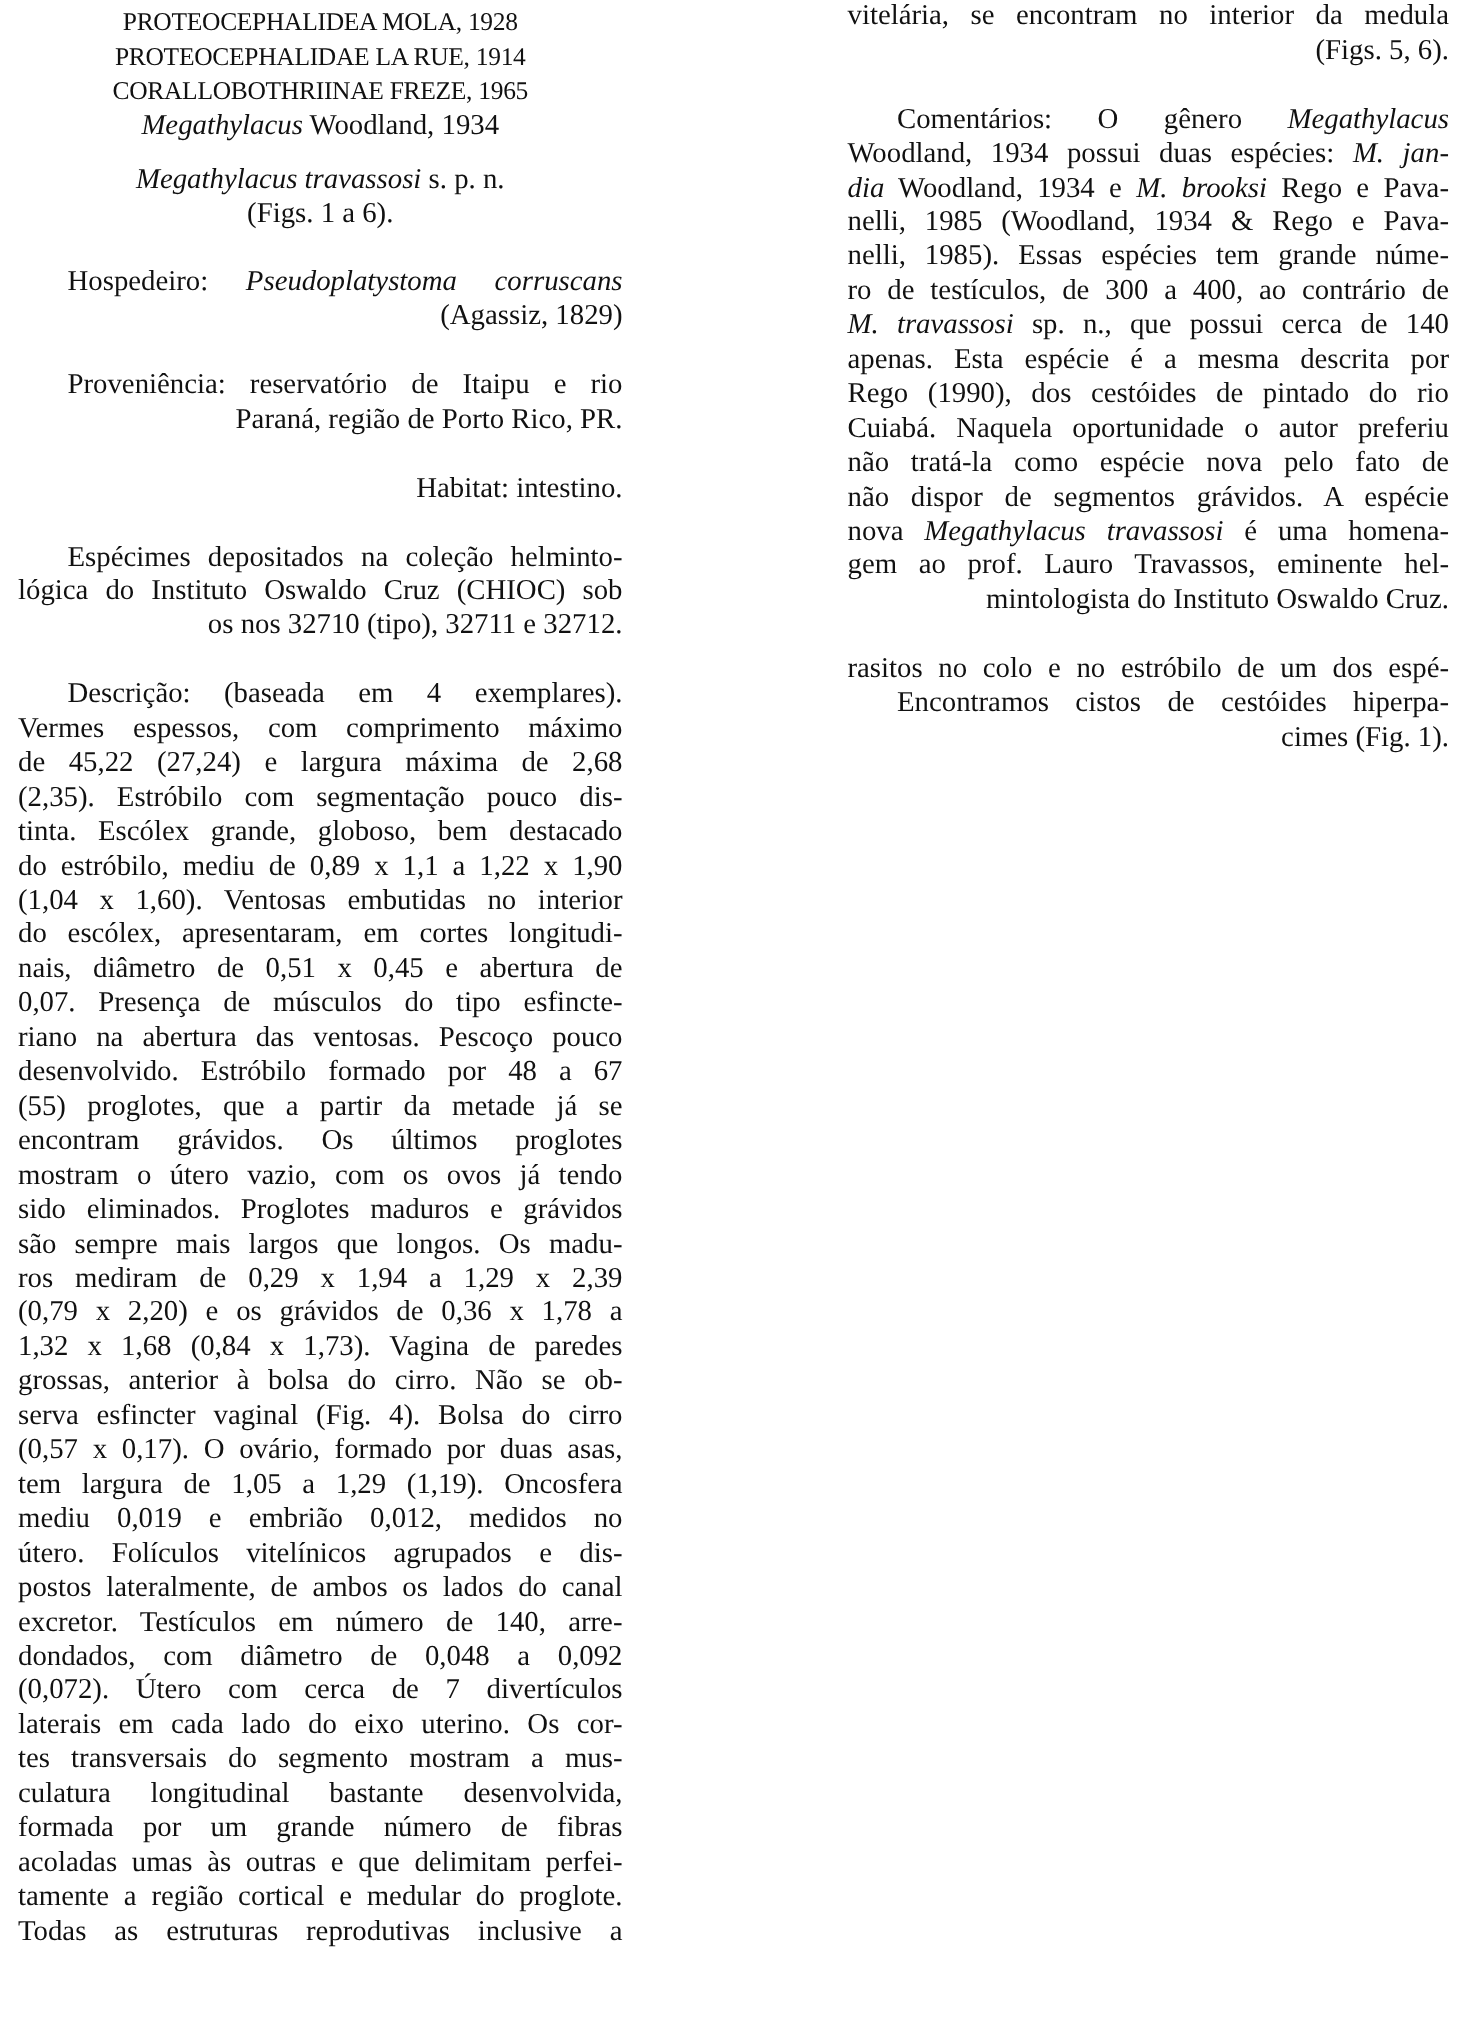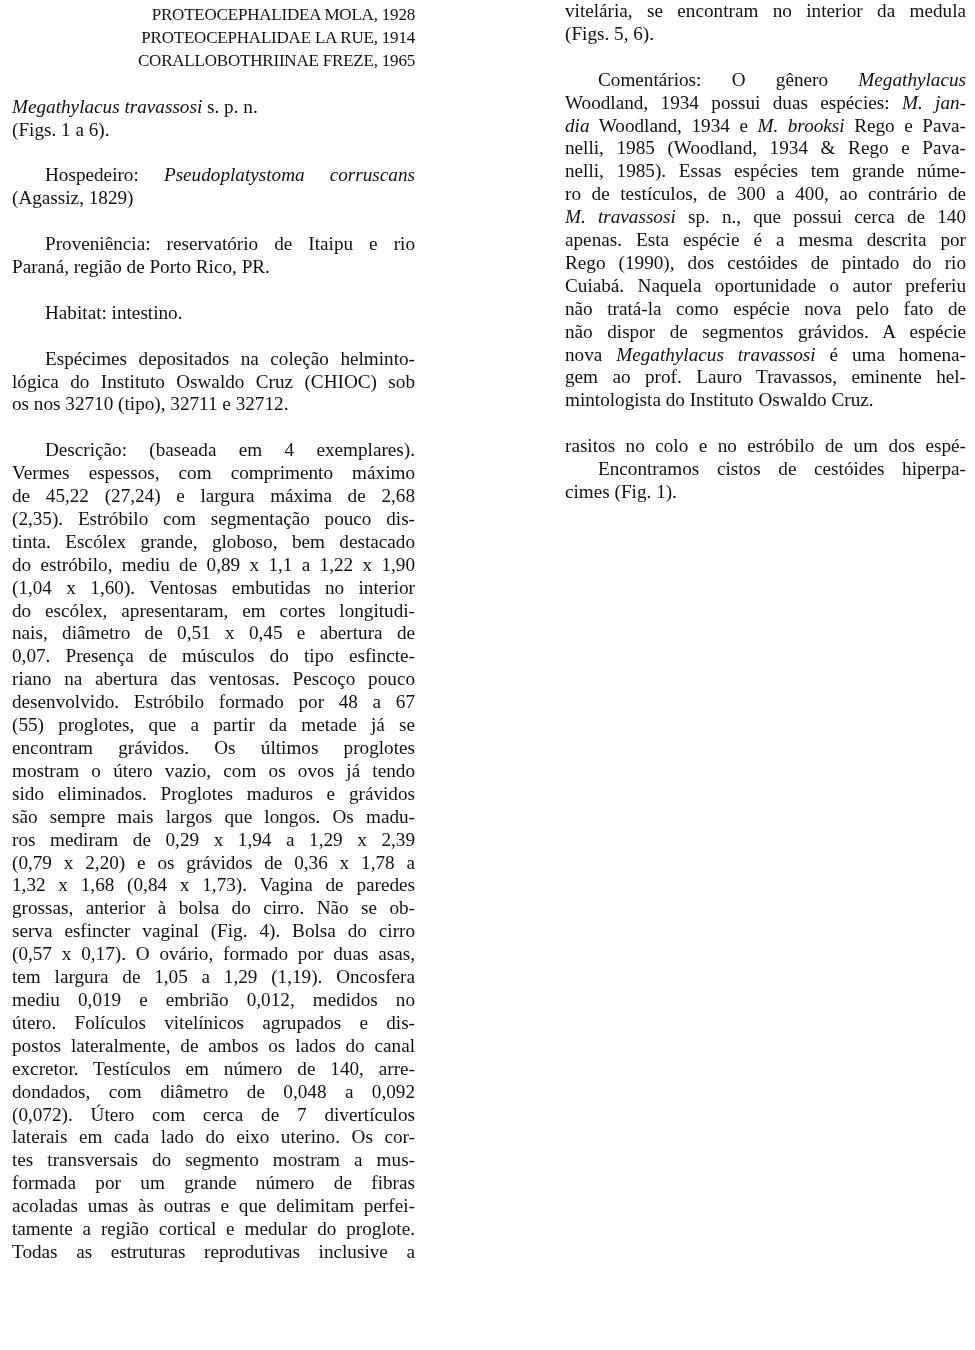--- a/index.html
+++ b/index.html
@@ -6,41 +6,42 @@
   body {
     width: 975px; height: 1350px; position: relative; overflow: hidden;
     font-family: "Liberation Serif", "DejaVu Serif", serif;
     color: #111111;
     font-size: 19.2px;
     line-height: 22.9px;
   }
   .col { position: absolute; top: 0; }
   .col-left { left: 12px; width: 403px; }
   .col-right { left: 565px; width: 401px; }
-  .heading-block { text-align: right; margin-top: 4px; }
+  .heading-block { text-align: center; margin-top: 4px; }
   .heading-block .line { display: block; white-space: nowrap; }
   .caps { font-size: 17px; letter-spacing: -0.2px; }
-  .species-block { margin-top: 23px; }
+  .species-block { text-align: center; margin-top: 13px; }
   .species-block .line { display: block; white-space: nowrap; }
   .line-j { display: block; text-align: justify; text-align-last: justify; white-space: nowrap; }
-  .line-l { display: block; text-align: left; white-space: nowrap; }
+  .line-l { display: block; text-align: right; white-space: nowrap; }
   .ind { padding-left: 33px; }
   .gap { height: 22.9px; }
   i { font-style: italic; }
   .line-j, .line-l { overflow: visible; }
 </style>
 </head>
 <body>
 
 <div class="col col-left">
 
   <div class="heading-block">
     <span class="line caps">PROTEOCEPHALIDEA MOLA, 1928</span>
     <span class="line caps">PROTEOCEPHALIDAE LA RUE, 1914</span>
     <span class="line caps">CORALLOBOTHRIINAE FREZE, 1965</span>
+    <span class="line"><i>Megathylacus</i><span> Woodland, 1934</span></span>
   </div>
 
   <div class="species-block">
     <span class="line"><i>Megathylacus travassosi</i><span> s. p. n.</span></span>
     <span class="line">(Figs. 1 a 6).</span>
   </div>
 
   <div class="gap"></div>
 
   <div>
@@ -97,20 +98,21 @@
       <span class="line-j">(0,57 x 0,17). O ovário, formado por duas asas,</span>
       <span class="line-j">tem largura de 1,05 a 1,29 (1,19). Oncosfera</span>
       <span class="line-j">mediu 0,019 e embrião 0,012, medidos no</span>
       <span class="line-j">útero. Folículos vitelínicos agrupados e dis-</span>
       <span class="line-j">postos lateralmente, de ambos os lados do canal</span>
       <span class="line-j">excretor. Testículos em número de 140, arre-</span>
       <span class="line-j">dondados, com diâmetro de 0,048 a 0,092</span>
       <span class="line-j">(0,072). Útero com cerca de 7 divertículos</span>
       <span class="line-j">laterais em cada lado do eixo uterino. Os cor-</span>
       <span class="line-j">tes transversais do segmento mostram a mus-</span>
+      <span class="line-j">culatura longitudinal bastante desenvolvida,</span>
       <span class="line-j">formada por um grande número de fibras</span>
       <span class="line-j">acoladas umas às outras e que delimitam perfei-</span>
       <span class="line-j">tamente a região cortical e medular do proglote.</span>
       <span class="line-j">Todas as estruturas reprodutivas inclusive a</span>
     </div>
 </div>
 
 <div class="col col-right">
   <div>
     <span class="line-j">vitelária, se encontram no interior da medula</span>

